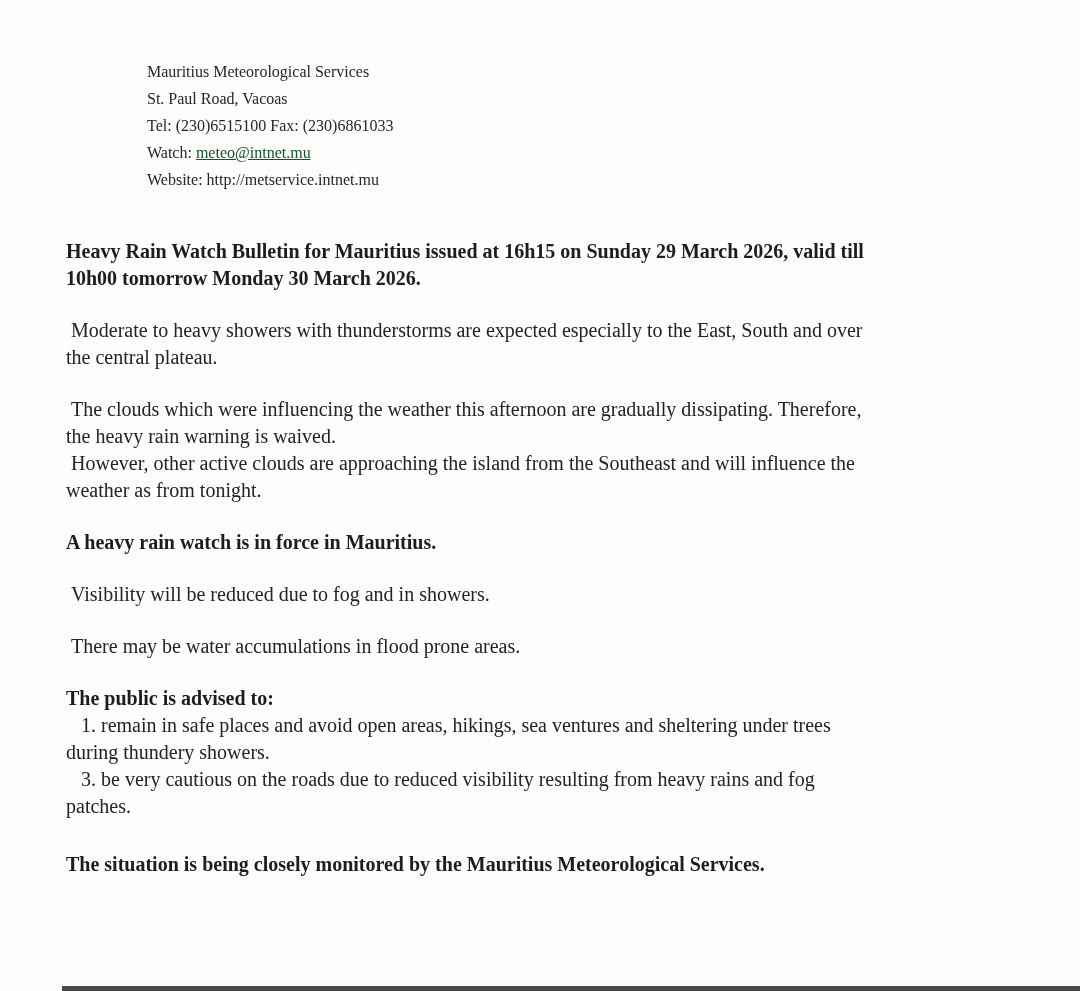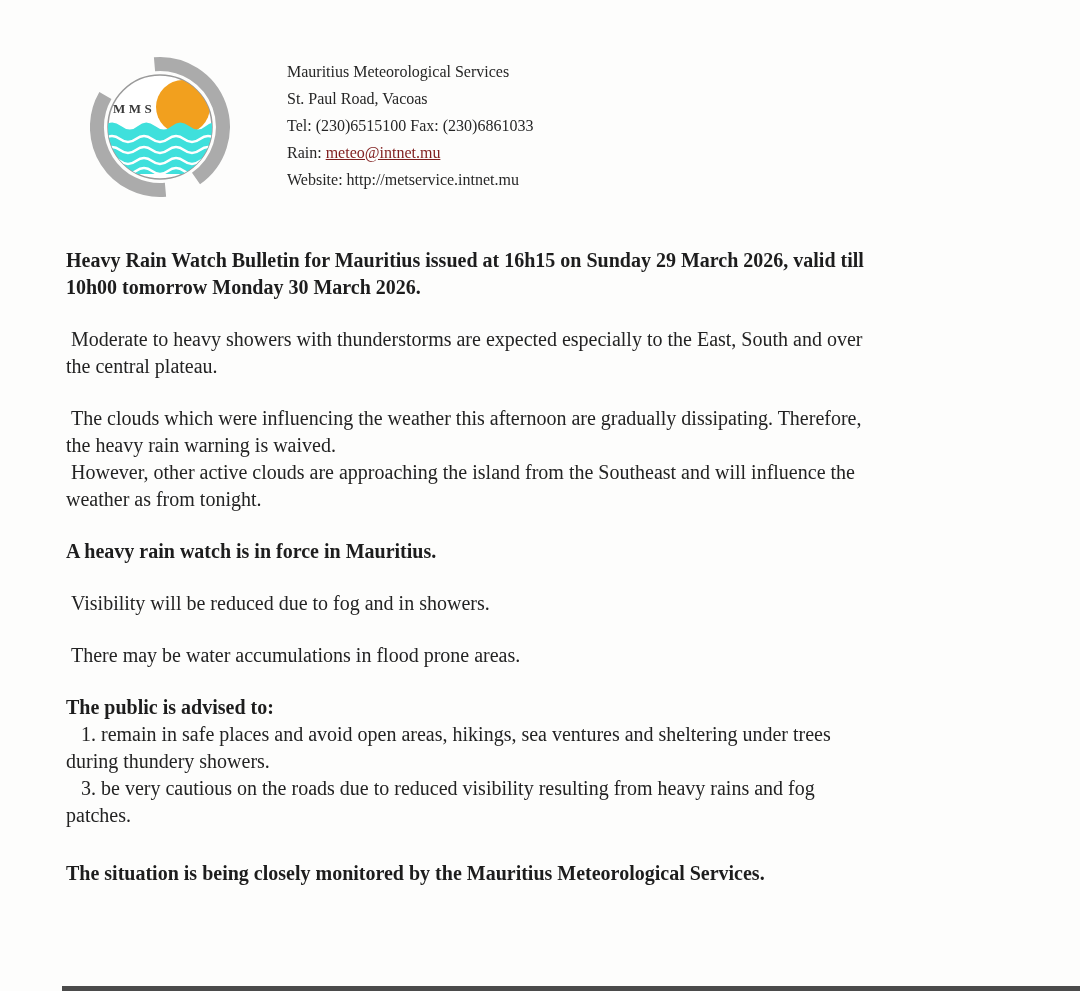--- a/index.html
+++ b/index.html
@@ -21,21 +21,21 @@
   }
   .logo-wrap { width: 140px; height: 152px; flex: 0 0 auto; }
   .contact {
     margin-left: 57px;
     margin-top: 8px;
     font-size: 16px;
     line-height: 27px;
     color: #262626;
   }
   .contact a {
-    color: #7f1d1d;
+    color: #14532d;
     text-decoration: underline;
   }
 
   
   .content {
     margin: 45px 90px 0 66px;
     font-size: 20px;
     line-height: 27px;
   }
   .content .block { white-space: pre-wrap; margin-bottom: 25px; }
@@ -51,51 +51,26 @@
     background: #4b4b4b;
   }
 </style>
 </head>
 <body>
 
 <div class="page">
 
   <div class="letterhead">
 
-    <div class="logo-wrap">
-      <svg width="140" height="152" viewBox="0 0 140 152">
-        <defs>
-          <clipPath id="globeClip">
-              <circle cx="70" cy="77" r="52"></circle>
-            </clipPath>
-        </defs>
-
-        <path d="M 64.5 14.2 A 63 63 0 0 1 106 128.6" fill="none" stroke-width="14" stroke-linecap="butt" stroke="#ABABAB"></path>
-        <path d="M 75.5 139.8 A 63 63 0 0 1 15.4 45.5" fill="none" stroke-width="14" stroke-linecap="butt" stroke="#ABABAB"></path>
-
-        <circle cx="70" cy="77" r="52" fill="#ffffff" stroke-width="1.5" stroke="#9a9a9a"></circle>
-        <g clip-path="url(#globeClip)">
-
-          <circle cx="93" cy="57" r="27" fill="#F2A01E"></circle>
-
-          <path d="M 14 76 q 8 -7 17 0 t 17 0 t 17 0 t 17 0 t 17 0 t 17 0 t 17 0 V 124 H 14 Z" fill="#3FE0DC"></path>
-          <path d="M 14 89 q 8 -6 16 0 t 16 0 t 16 0 t 16 0 t 16 0 t 16 0 t 16 0" fill="none" stroke="#ffffff" stroke-width="2.5"></path>
-          <path d="M 14 100 q 8 -6 16 0 t 16 0 t 16 0 t 16 0 t 16 0 t 16 0 t 16 0" fill="none" stroke="#ffffff" stroke-width="2.5"></path>
-          <path d="M 14 111 q 8 -6 16 0 t 16 0 t 16 0 t 16 0 t 16 0 t 16 0 t 16 0" fill="none" stroke="#ffffff" stroke-width="2.5"></path>
-          <path d="M 14 121 q 8 -6 16 0 t 16 0 t 16 0 t 16 0 t 16 0 t 16 0 t 16 0" fill="none" stroke="#ffffff" stroke-width="2.5"></path>
-        </g>
-        <text x="23" y="63" font-family="Liberation Serif, serif" font-size="13" font-weight="bold" letter-spacing="3.5" fill="#3a3a3a">MMS</text>
-      </svg>
-    </div>
 
     <div class="contact">
       <div>Mauritius Meteorological Services</div>
       <div>St. Paul Road, Vacoas</div>
       <div>Tel: (230)6515100 Fax: (230)6861033</div>
-      <div><span>Rain: </span><a href="#">meteo@intnet.mu</a></div>
+      <div><span>Watch: </span><a href="#">meteo@intnet.mu</a></div>
       <div>Website: http://metservice.intnet.mu</div>
     </div>
   </div>
 
   <div class="content">
 
     <div class="block bold">Heavy Rain Watch Bulletin for Mauritius issued at 16h15 on Sunday 29 March 2026, valid till
 10h00 tomorrow Monday 30 March 2026.</div>
 
     <div class="block"> Moderate to heavy showers with thunderstorms are expected especially to the East, South and over

